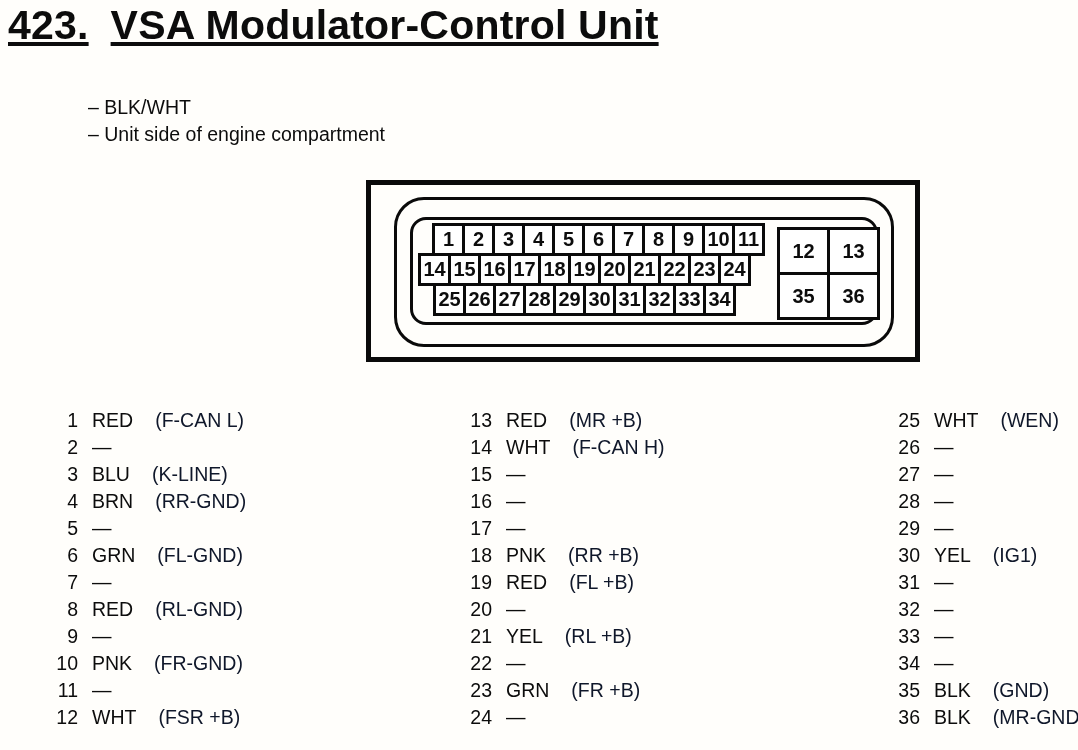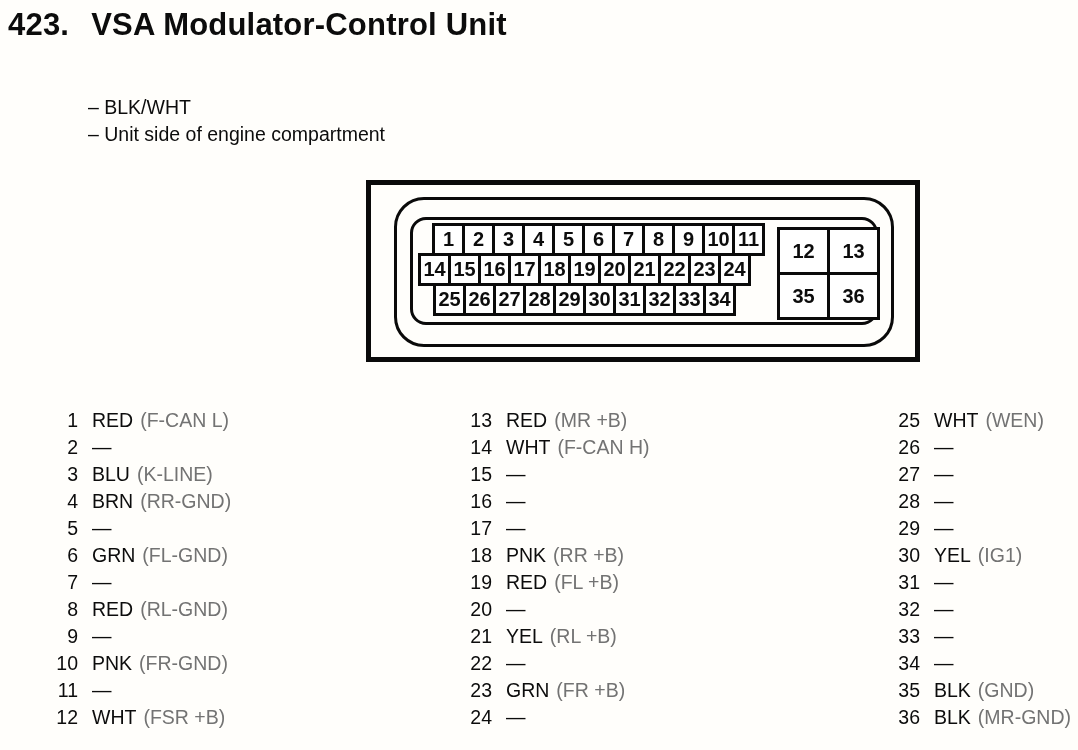--- a/index.html
+++ b/index.html
@@ -8,23 +8,24 @@
     position: relative;
     background: #fffefb;
     color: #0c0c0c;
     font-family: "Liberation Sans", sans-serif;
     overflow: hidden;
   }
 
   
   .heading {
     position: absolute; left: 8px; top: 8px;
-    font-size: 31px; font-weight: bold; line-height: 34px;
+    font-size: 41px; font-weight: bold; line-height: 34px;
     letter-spacing: 0.2px;
     white-space: nowrap;
+    text-decoration: underline;
   }
   .heading .hnum { margin-right: 22px; }
 
   
   .notes {
     position: absolute; left: 88px; top: 56px;
     font-size: 19.5px; line-height: 26.5px;
     white-space: nowrap;
     margin-top: 38px;
   }
@@ -71,21 +72,21 @@
   .gcell + .gcell { margin-left: -3px; }
 
   
   .pin-col { position: absolute; top: 407px; font-size: 19.5px; }
   .col-1 { left: 38px; }
   .col-2 { left: 452px; }
   .col-3 { left: 880px; }
   .prow { height: 27px; display: flex; align-items: center; white-space: nowrap; }
   .pnum { display: inline-block; width: 40px; text-align: right; }
   .pwire { margin-left: 14px; }
-  .psig { margin-left: 7px; color: #737373; }
+  .psig { margin-left: 22px; color: #0f172a; }
 </style>
 </head>
 <body>
 
 <div class="heading">
   <span class="hnum">423.</span><span>VSA Modulator-Control Unit</span>
 </div>
 
 <div class="notes">
   <div>– BLK/WHT</div>

